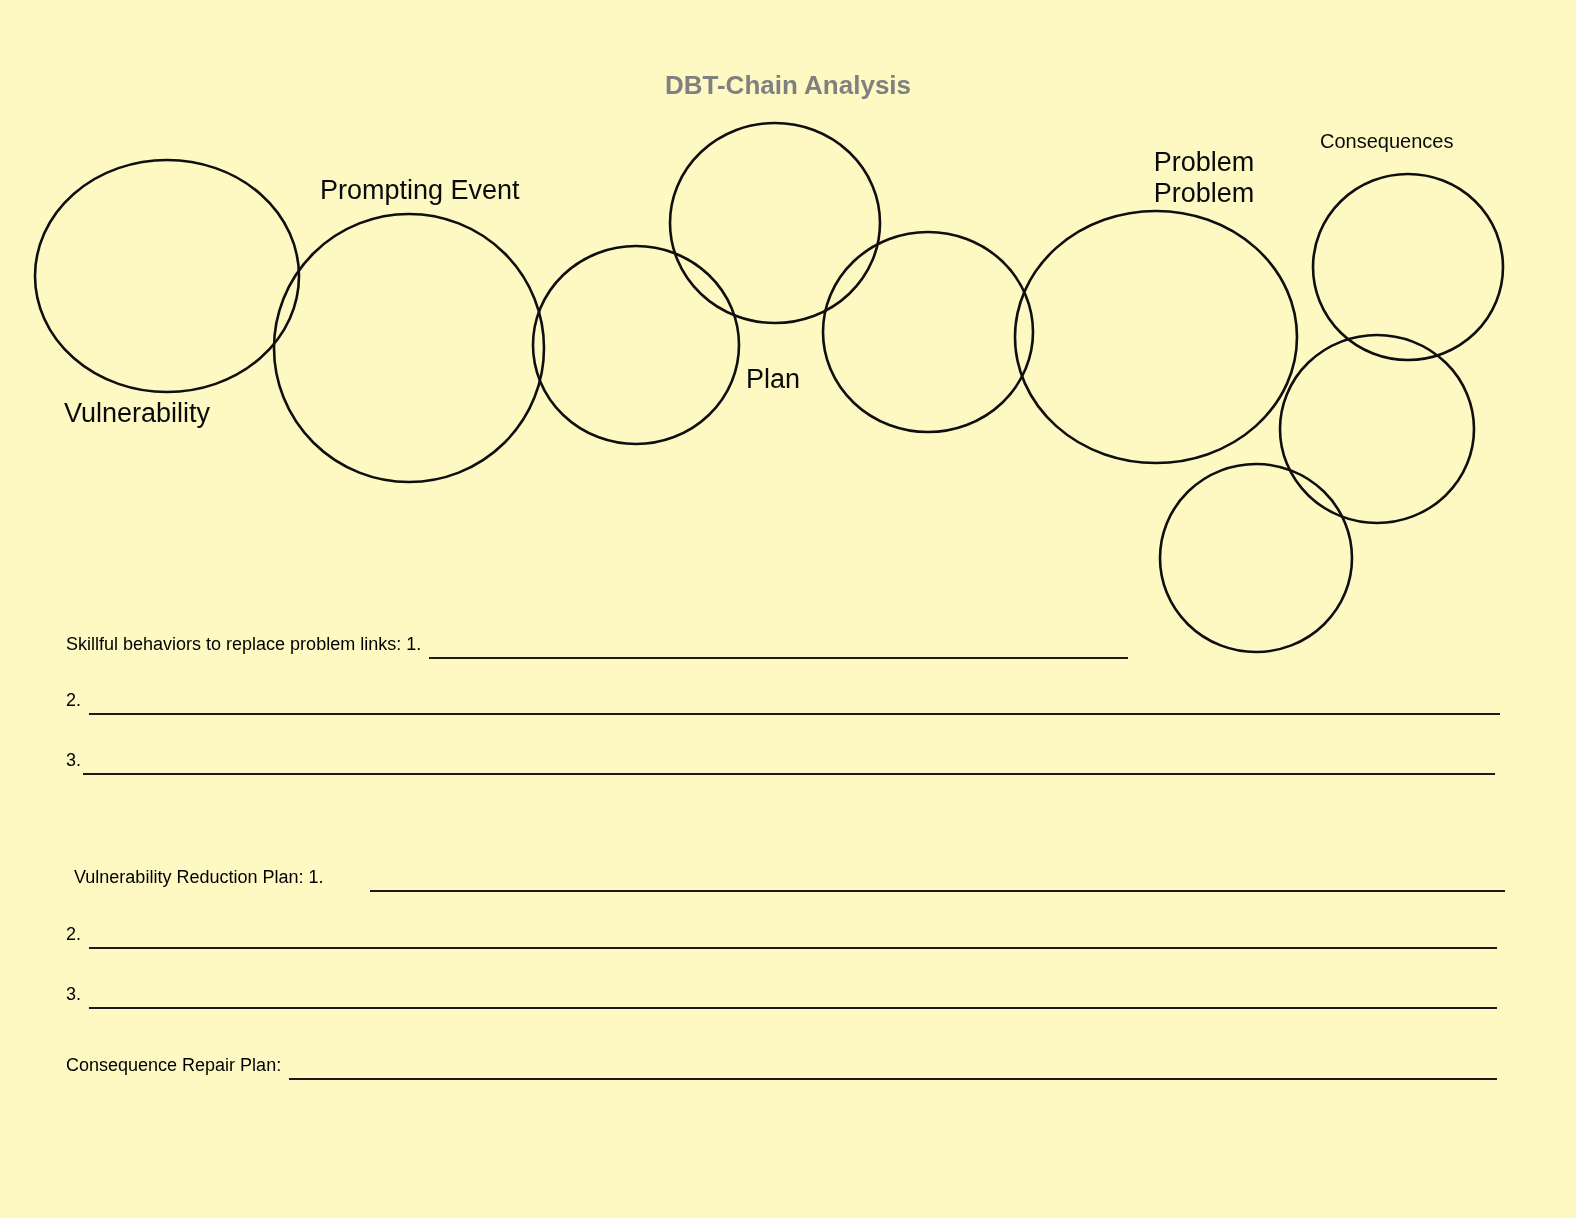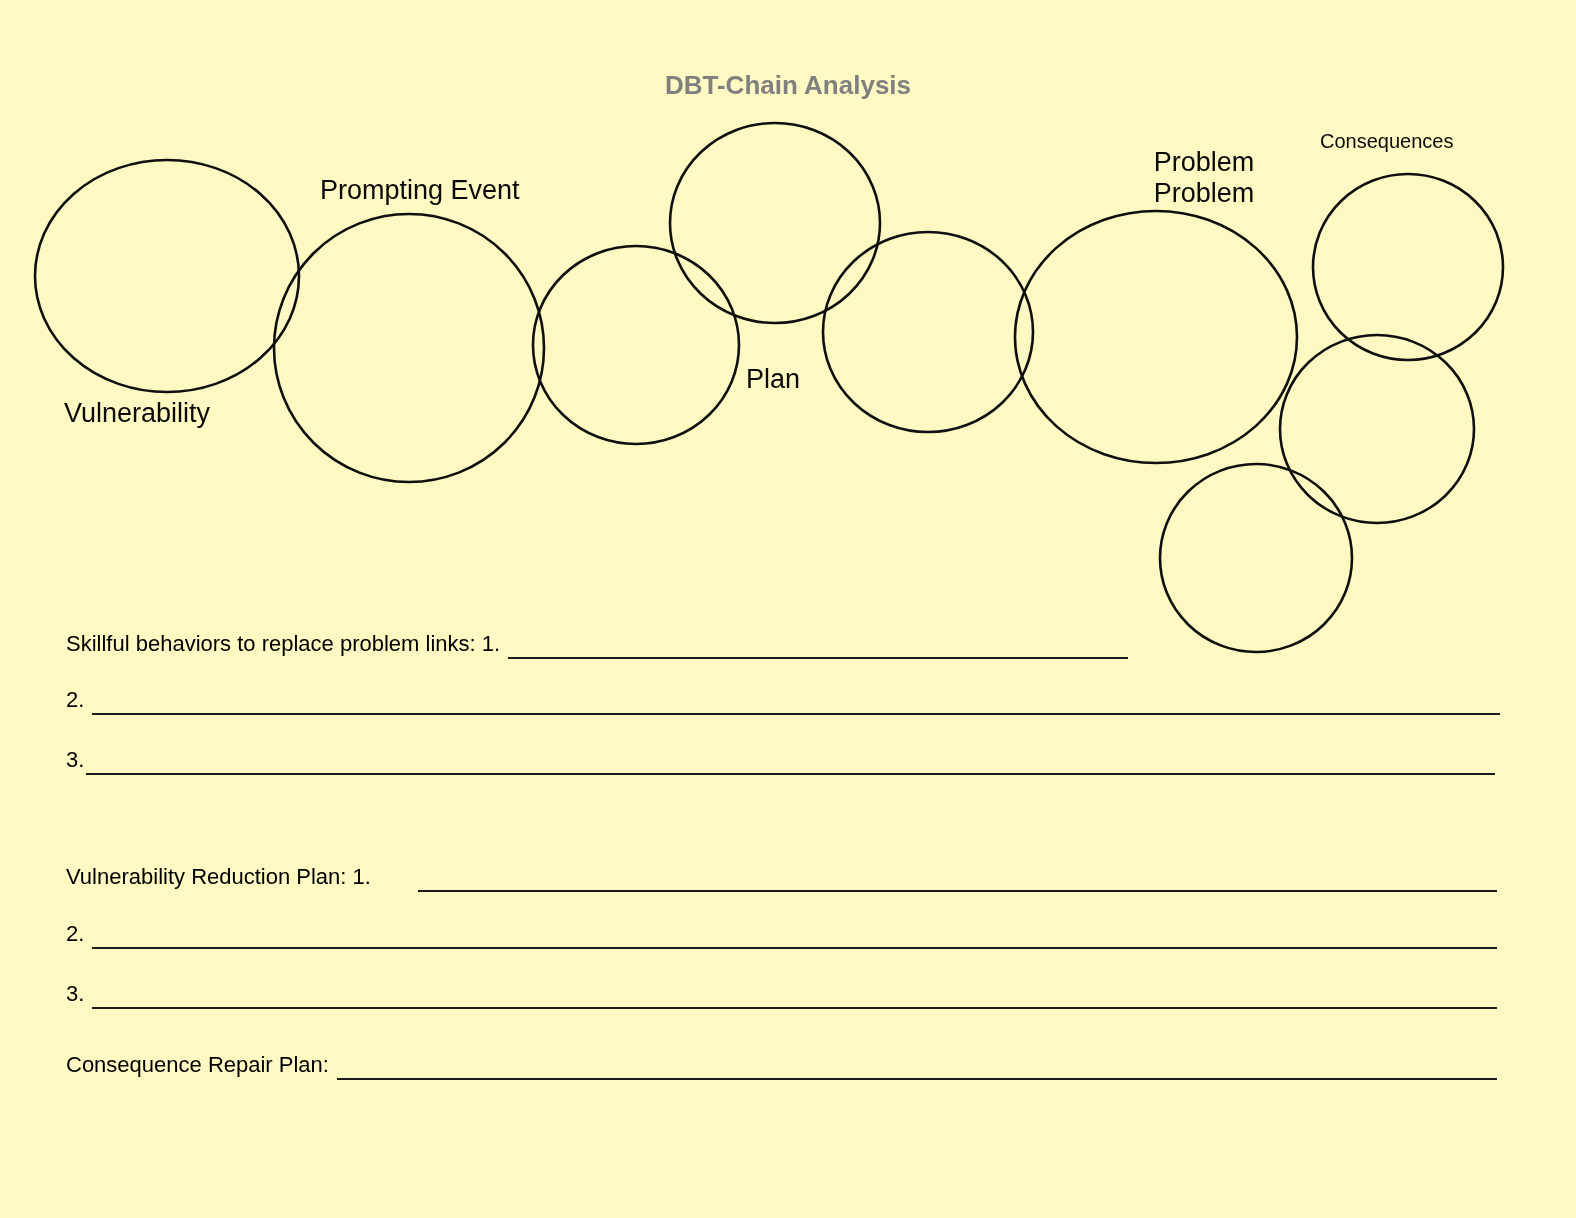--- a/index.html
+++ b/index.html
@@ -28,21 +28,21 @@
     font-size: 27px;
     color: #0a0a0a;
     white-space: nowrap;
   }
   .circle-label.centered { text-align: center; white-space: normal; line-height: 31px; }
   .form-row {
     position: absolute;
     display: flex;
     align-items: flex-end;
     height: 32px;
-    font-size: 22px;
+    font-size: 18px;
     line-height: 30px;
     color: #000000;
     text-align: center;
   }
   .form-row .lbl { flex: 0 0 auto; white-space: nowrap; }
   .form-row .blank {
     flex: 1 1 auto;
     height: 100%;
     border-bottom: 2px solid #1a1a1a;
     margin-left: 8px;
@@ -89,21 +89,21 @@
   <div class="form-row" style="left:66px; top:683px; width:1434px;">
     <span class="lbl">2.</span>
     <span class="blank"></span>
   </div>
 
   <div class="form-row" style="left:66px; top:743px; width:1429px;">
     <span class="lbl">3.</span>
     <span class="blank tight"></span>
   </div>
 
-  <div class="form-row" style="left:66px; top:860px; width:1431px;gap:39px;">
+  <div class="form-row" style="left:74px; top:860px; width:1431px;gap:39px;">
     <span class="lbl">Vulnerability Reduction Plan: 1.</span>
     <span class="blank"></span>
   </div>
 
   <div class="form-row" style="left:66px; top:917px; width:1431px;">
     <span class="lbl">2.</span>
     <span class="blank"></span>
   </div>
 
   <div class="form-row" style="left:66px; top:977px; width:1431px;">

